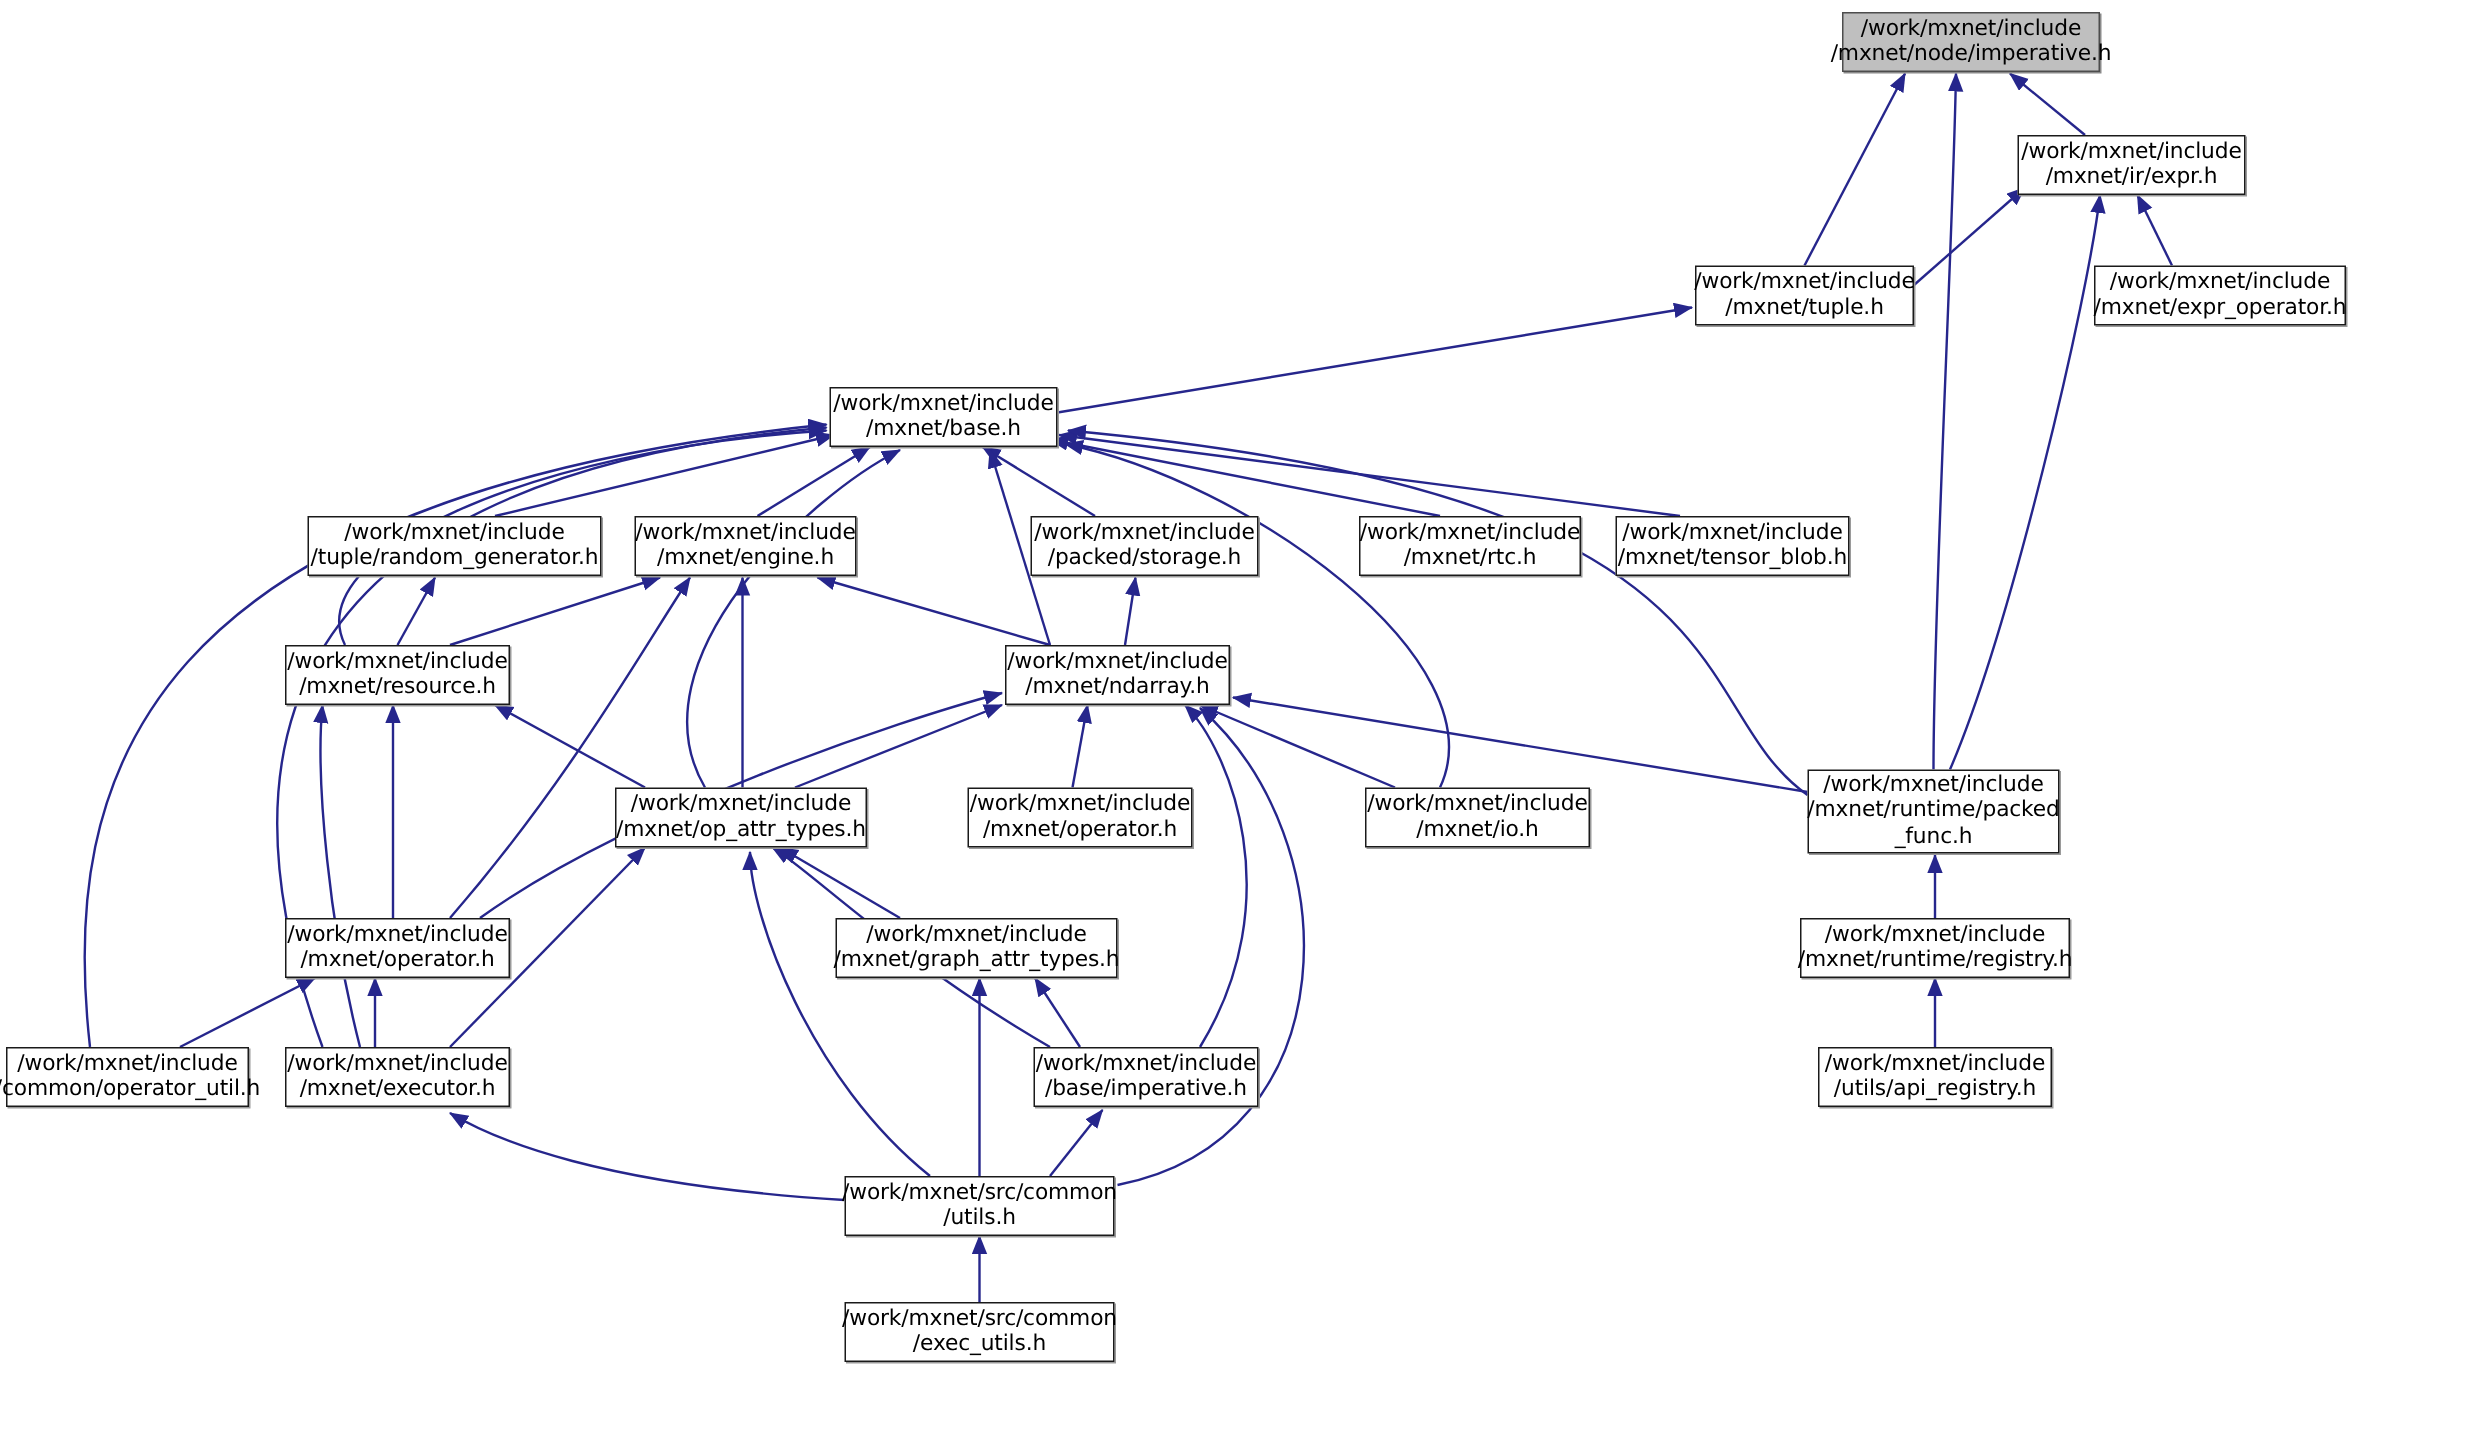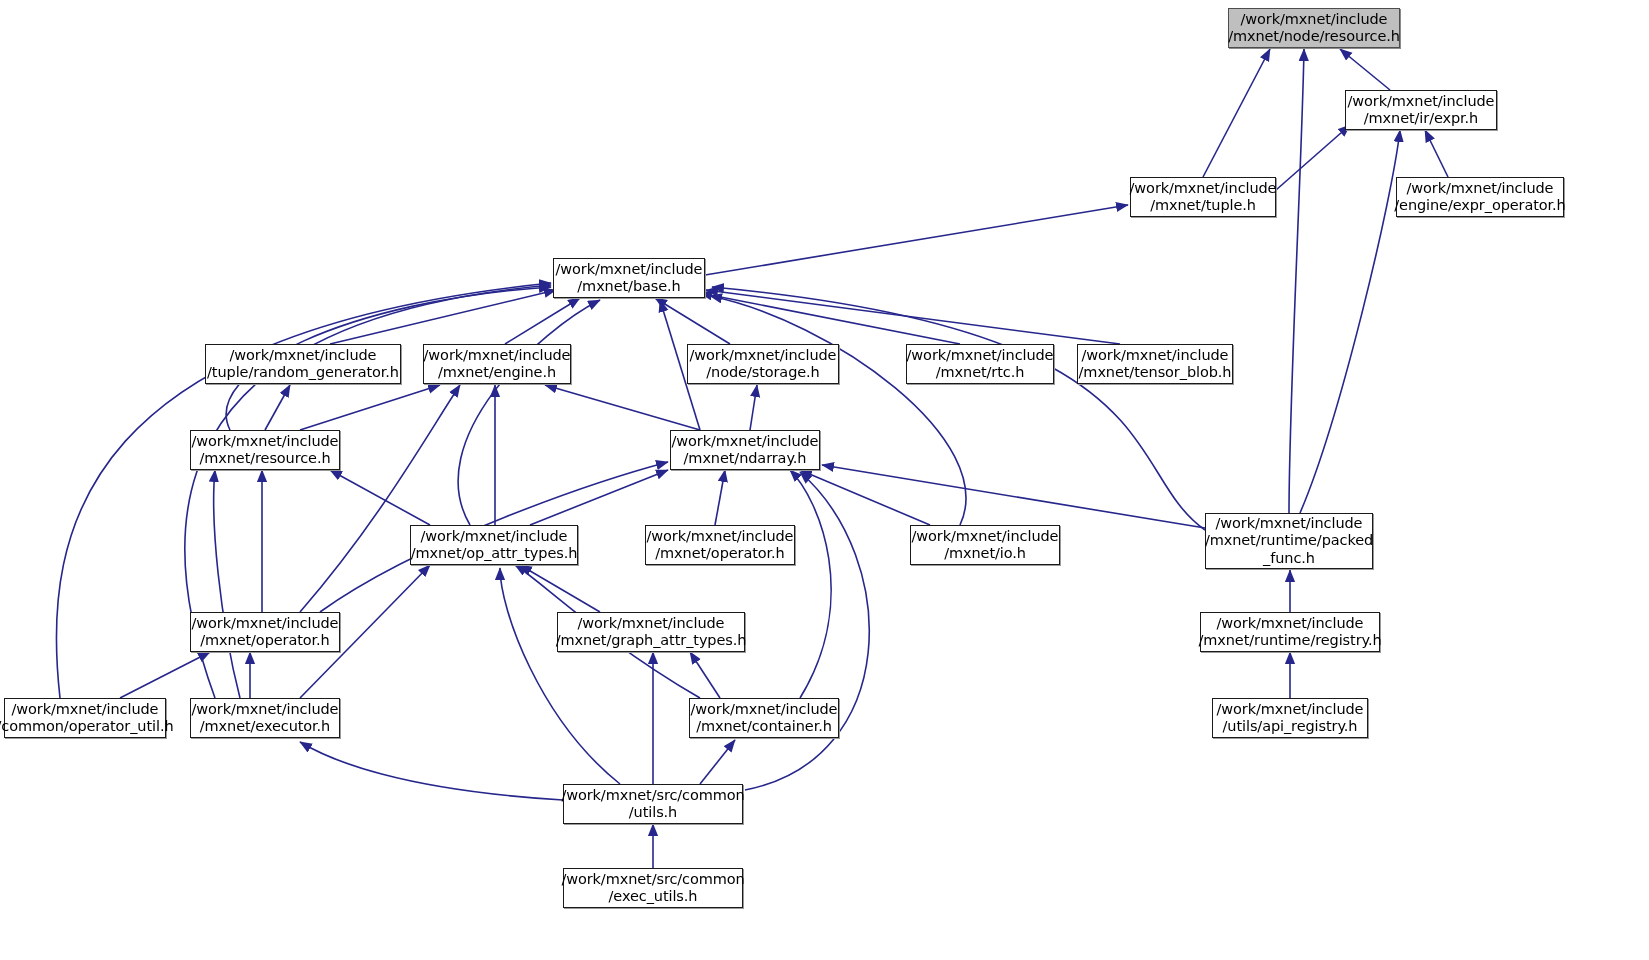--- a/index.html
+++ b/index.html
@@ -108,49 +108,49 @@
         <path d="M620,784 C540,720 500,610 500,568" marker-end="url(#arrow)" stroke="#26268c"></path>
         <path d="M745,790 C900,760 900,560 800,472" marker-end="url(#arrow)" stroke="#26268c"></path>
         <path d="M563,800 C400,790 330,760 300,742" marker-end="url(#arrow)" stroke="#26268c"></path>
         <path d="M653,868 L653,824" marker-end="url(#arrow)" stroke="#26268c"></path>
         <path d="M1290,612 L1290,570" marker-end="url(#arrow)" stroke="#26268c"></path>
         <path d="M1290,698 L1290,652" marker-end="url(#arrow)" stroke="#26268c"></path>
       </g>
   </svg>
 <div class="node root" style="left: 1228px; top: 8px; width: 172px; height: 40px;">
       <span class="ln">/work/mxnet/include</span>
-      <span class="ln">/mxnet/node/resource.h</span>
+      <span class="ln">/mxnet/node/imperative.h</span>
     </div>
     <div class="node shadowed" style="left: 1345px; top: 90px; width: 152px; height: 40px;">
       <span class="ln">/work/mxnet/include</span>
       <span class="ln">/mxnet/ir/expr.h</span>
     </div>
     <div class="node shadowed" style="left: 1130px; top: 177px; width: 146px; height: 40px;">
       <span class="ln">/work/mxnet/include</span>
       <span class="ln">/mxnet/tuple.h</span>
     </div>
     <div class="node shadowed" style="left: 1396px; top: 177px; width: 168px; height: 40px;">
       <span class="ln">/work/mxnet/include</span>
-      <span class="ln">/engine/expr_operator.h</span>
+      <span class="ln">/mxnet/expr_operator.h</span>
     </div>
     <div class="node shadowed" style="left: 553px; top: 258px; width: 152px; height: 40px;">
       <span class="ln">/work/mxnet/include</span>
       <span class="ln">/mxnet/base.h</span>
     </div>
     <div class="node shadowed" style="left: 205px; top: 344px; width: 196px; height: 40px;">
       <span class="ln">/work/mxnet/include</span>
       <span class="ln">/tuple/random_generator.h</span>
     </div>
     <div class="node shadowed" style="left: 423px; top: 344px; width: 148px; height: 40px;">
       <span class="ln">/work/mxnet/include</span>
       <span class="ln">/mxnet/engine.h</span>
     </div>
     <div class="node shadowed" style="left: 687px; top: 344px; width: 152px; height: 40px;">
       <span class="ln">/work/mxnet/include</span>
-      <span class="ln">/node/storage.h</span>
+      <span class="ln">/packed/storage.h</span>
     </div>
     <div class="node shadowed" style="left: 906px; top: 344px; width: 148px; height: 40px;">
       <span class="ln">/work/mxnet/include</span>
       <span class="ln">/mxnet/rtc.h</span>
     </div>
     <div class="node shadowed" style="left: 1077px; top: 344px; width: 156px; height: 40px;">
       <span class="ln">/work/mxnet/include</span>
       <span class="ln">/mxnet/tensor_blob.h</span>
     </div>
     <div class="node shadowed" style="left: 190px; top: 430px; width: 150px; height: 40px;">
@@ -197,21 +197,21 @@
     <div class="node shadowed" style="left: 4px; top: 698px; width: 162px; height: 40px;">
       <span class="ln">/work/mxnet/include</span>
       <span class="ln">/common/operator_util.h</span>
     </div>
     <div class="node shadowed" style="left: 190px; top: 698px; width: 150px; height: 40px;">
       <span class="ln">/work/mxnet/include</span>
       <span class="ln">/mxnet/executor.h</span>
     </div>
     <div class="node shadowed" style="left: 689px; top: 698px; width: 150px; height: 40px;">
       <span class="ln">/work/mxnet/include</span>
-      <span class="ln">/mxnet/container.h</span>
+      <span class="ln">/base/imperative.h</span>
     </div>
     <div class="node shadowed" style="left: 563px; top: 784px; width: 180px; height: 40px;">
       <span class="ln">/work/mxnet/src/common</span>
       <span class="ln">/utils.h</span>
     </div>
     <div class="node shadowed" style="left: 563px; top: 868px; width: 180px; height: 40px;">
       <span class="ln">/work/mxnet/src/common</span>
       <span class="ln">/exec_utils.h</span>
     </div>
   </div>

